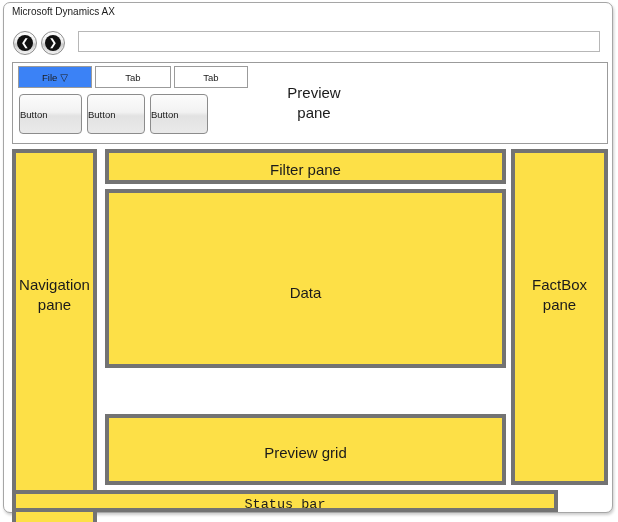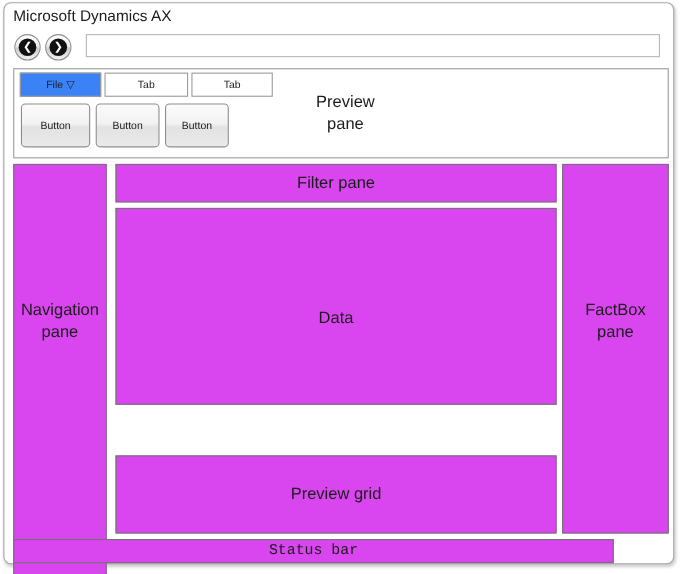--- a/index.html
+++ b/index.html
@@ -40,21 +40,21 @@
     position: absolute;
     left: 0;
     top: 0;
     width: 100%;
     height: 22px;
   }
   .title-text {
     position: absolute;
     left: 8px;
     top: 3px;
-    font-size: 14px;
+    font-size: 10px;
     color: #1b1b1b;
     white-space: nowrap;
   }
 
   
   .nav-row {
     position: absolute;
     left: 0;
     top: 24px;
     width: 100%;
@@ -161,21 +161,20 @@
   .rbn-button {
     position: absolute;
     top: 0;
     height: 40px;
     box-sizing: border-box;
     border: 1px solid #8c8c8c;
     border-radius: 4px;
     background: linear-gradient(180deg, #fcfcfc 0%, #f2f2f2 45%, #e2e2e2 55%, #eaeaea 100%);
     font-size: 9.5px;
     color: #1b1b1b;
-    text-align: center;
     line-height: 39px;
     white-space: nowrap;
     font-family: "Liberation Sans", sans-serif;
     cursor: default;
   }
   #rbn-0 { left: 0px;  width: 63px; }
   #rbn-1 { left: 68px; width: 58px; }
   #rbn-2 { left: 131px; width: 58px; }
 
   .action-pane-label {
@@ -186,22 +185,22 @@
     text-align: center;
     font-size: 15px;
     color: #1b1b1b;
     line-height: 20px;
   }
 
   
   .pane {
     position: absolute;
     box-sizing: border-box;
-    border: 1px solid #737373;
-    background: #d946ef;
+    border: 4px solid #737373;
+    background: #fde047;
   }
   .pane-label {
     position: absolute;
     left: 0;
     width: 100%;
     text-align: center;
     font-size: 15px;
     color: #1b1b1b;
     line-height: 20px;
   }

